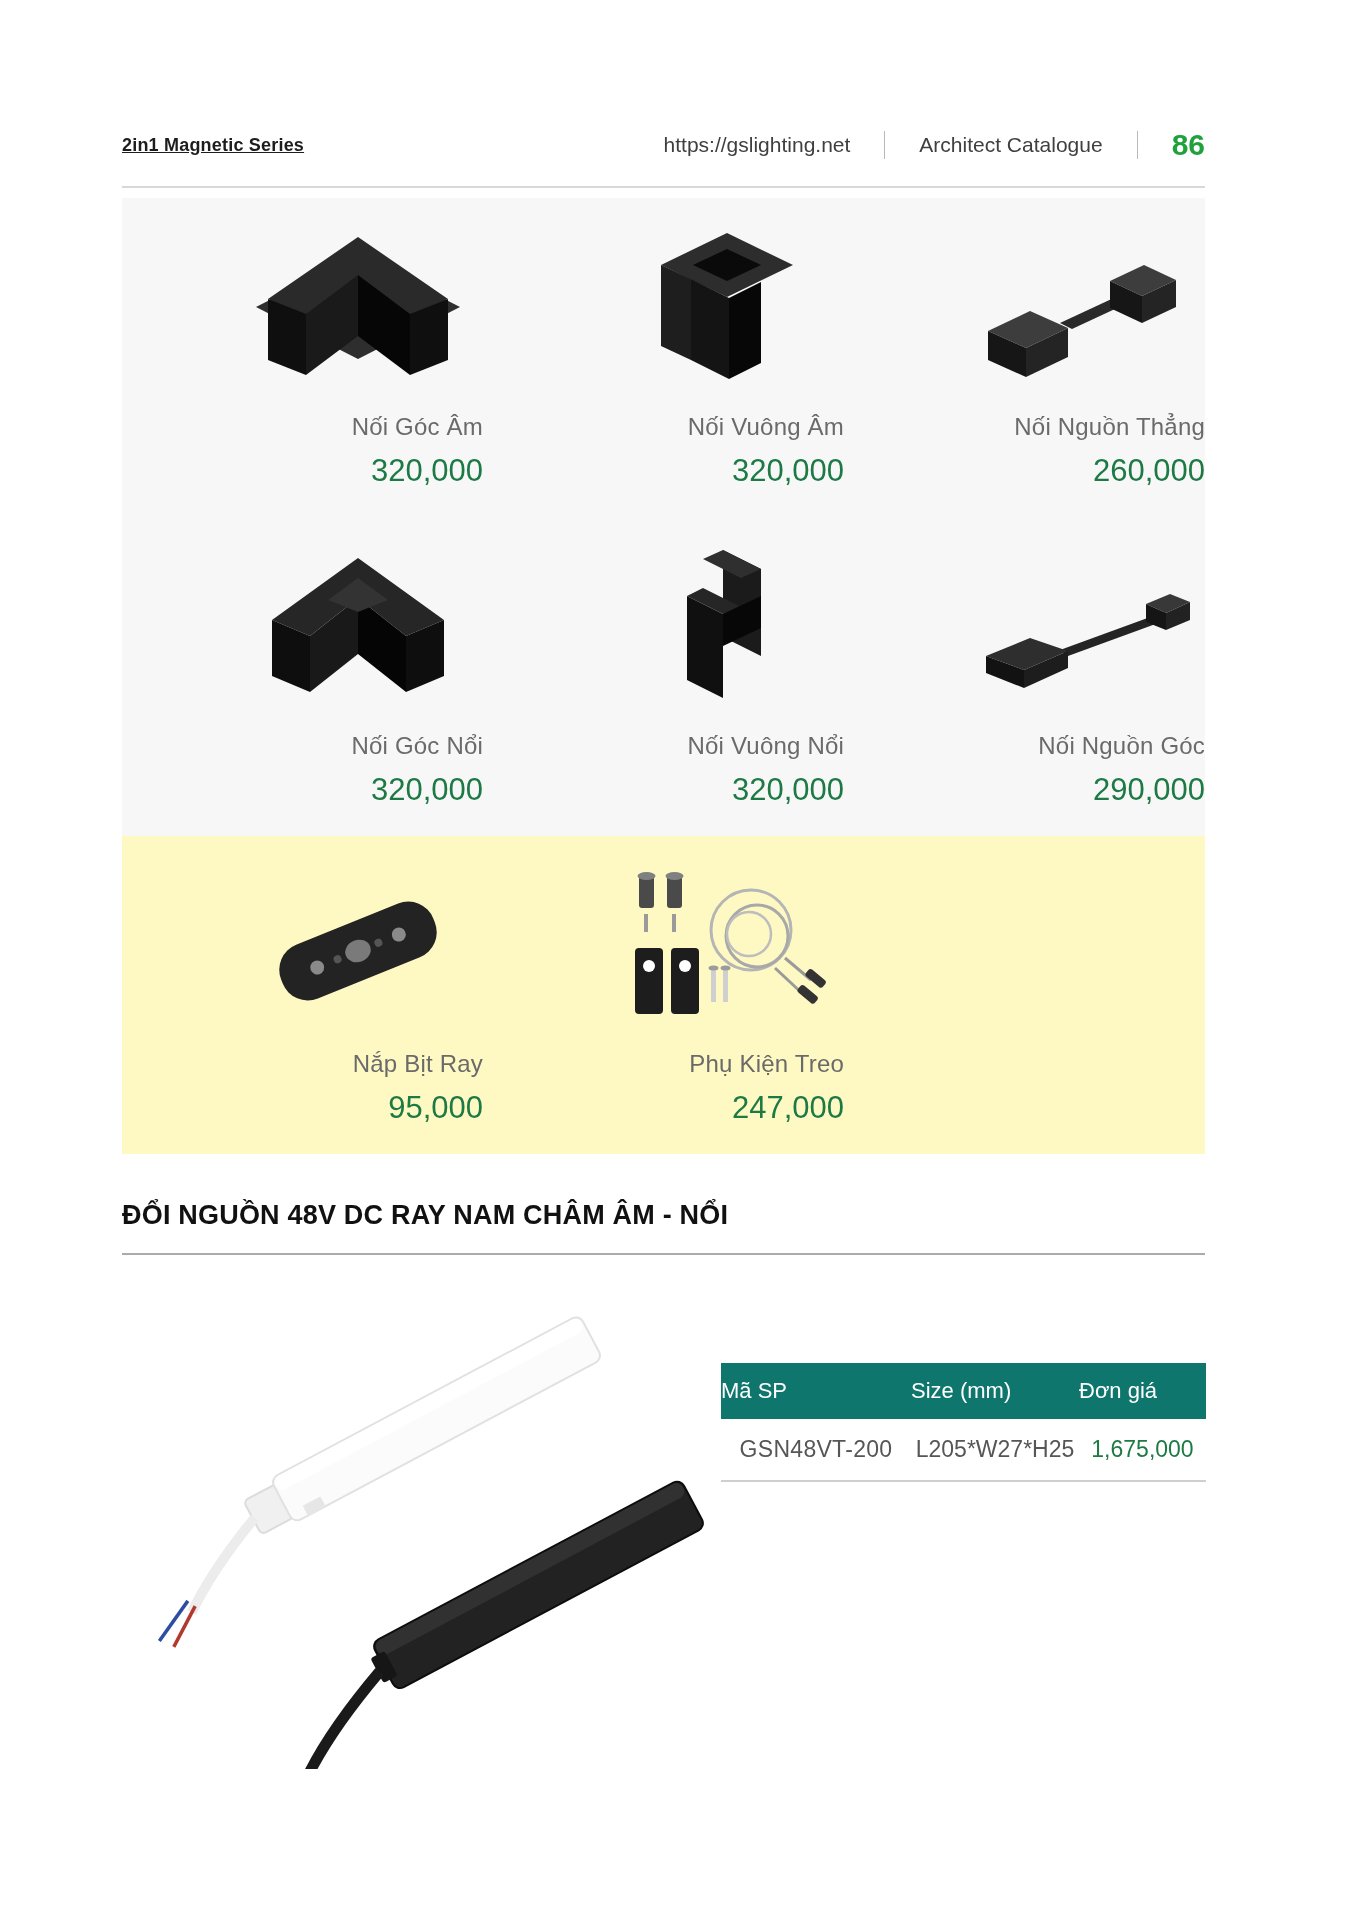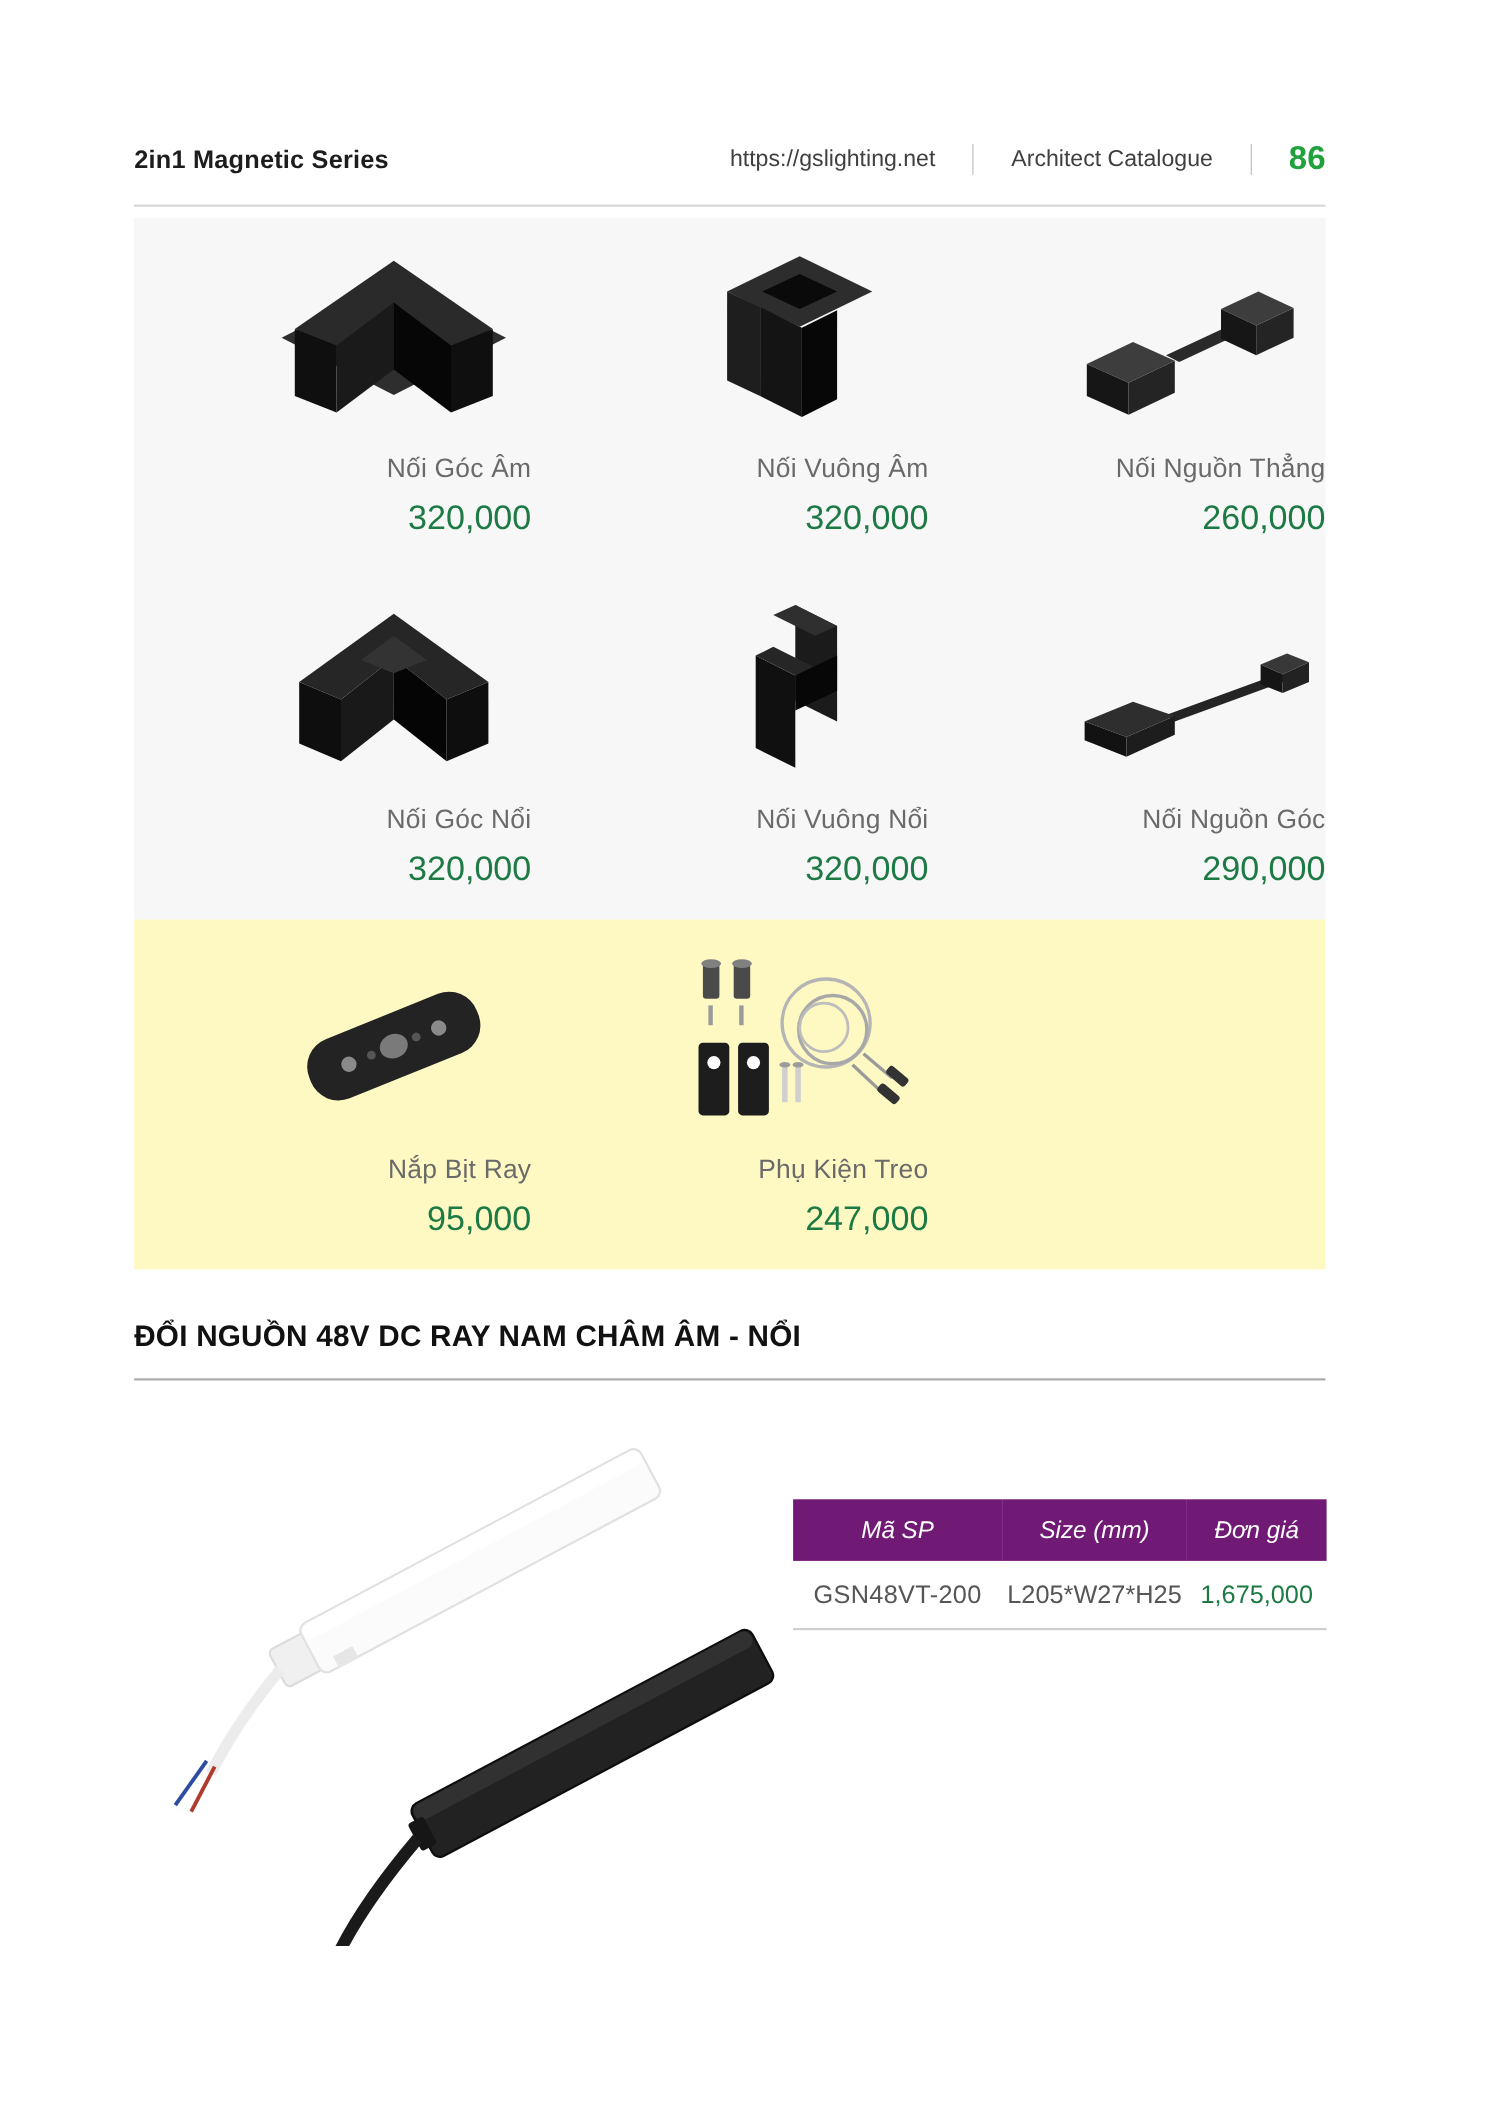--- a/index.html
+++ b/index.html
@@ -4,21 +4,21 @@
 <style>
   * { margin:0; padding:0; box-sizing:border-box; }
   html,body { background:#ffffff; }
   body { font-family:"Liberation Sans","DejaVu Sans",sans-serif; }
   .page { position:relative; width:1357px; height:1920px; background:#ffffff; overflow:hidden; }
   .content { margin-left:122px; width:1083px; }
 
   
   .header { margin-top:128px; display:flex; align-items:center; justify-content:space-between;
             padding-bottom:24px; border-bottom:2px solid #d8d8d8; }
-  .series-title { font-size:23px; font-weight:bold; color:#1d1d1d; letter-spacing:0.2px; }
+  .series-title { font-size:18px; font-weight:bold; color:#1d1d1d; letter-spacing:0.2px;text-decoration:underline; }
   .header-right { display:flex; align-items:center; gap:34px; }
   .header-right .meta { font-size:21px; color:#3f3f3f; }
   .vdiv { width:1px; height:28px; background:#b9b9b9; }
   .page-num { font-size:30px; font-weight:bold; color:#1fa23c; }
 
   
   .sec-title { margin-top:46px; font-size:27px; font-weight:bold; color:#111;
                letter-spacing:0.2px; padding-bottom:22px; border-bottom:2px solid #ababab; }
 
   
@@ -30,22 +30,22 @@
           padding-bottom:28px; }
   .prod-img { height:190px; display:flex; align-items:flex-end; justify-content:center; margin-bottom:14px; }
   .prod-name { font-size:24px; color:#6a6a6a; letter-spacing:0.2px; }
   .prod-price { margin-top:12px; font-size:31px; color:#1d7a45; }
 
   
   .bottom { display:flex; margin-top:14px; }
   .driver-art { position:relative; width:585px; height:500px; flex:none; }
   .table-wrap { margin-top:94px; margin-left:14px; }
   table.spec { border-collapse:collapse; width:485px; table-layout:fixed; }
-  table.spec th { background:#701a75; color:#ffffff; font-weight:normal; font-size:22px;
-                  height:56px; text-align:center;font-style:italic; }
+  table.spec th { background:#0f766e; color:#ffffff; font-weight:normal; font-size:22px;
+                  height:56px; text-align:left; }
   table.spec td { height:62px; text-align:center; font-size:23px; color:#565656;
                   border-bottom:2px solid #cfcfcf; }
   table.spec td.price { color:#1d7a45; }
   td.code { letter-spacing:0.3px; }
 </style>
 </head>
 <body>
 
 <div class="page">
   <div class="content">

